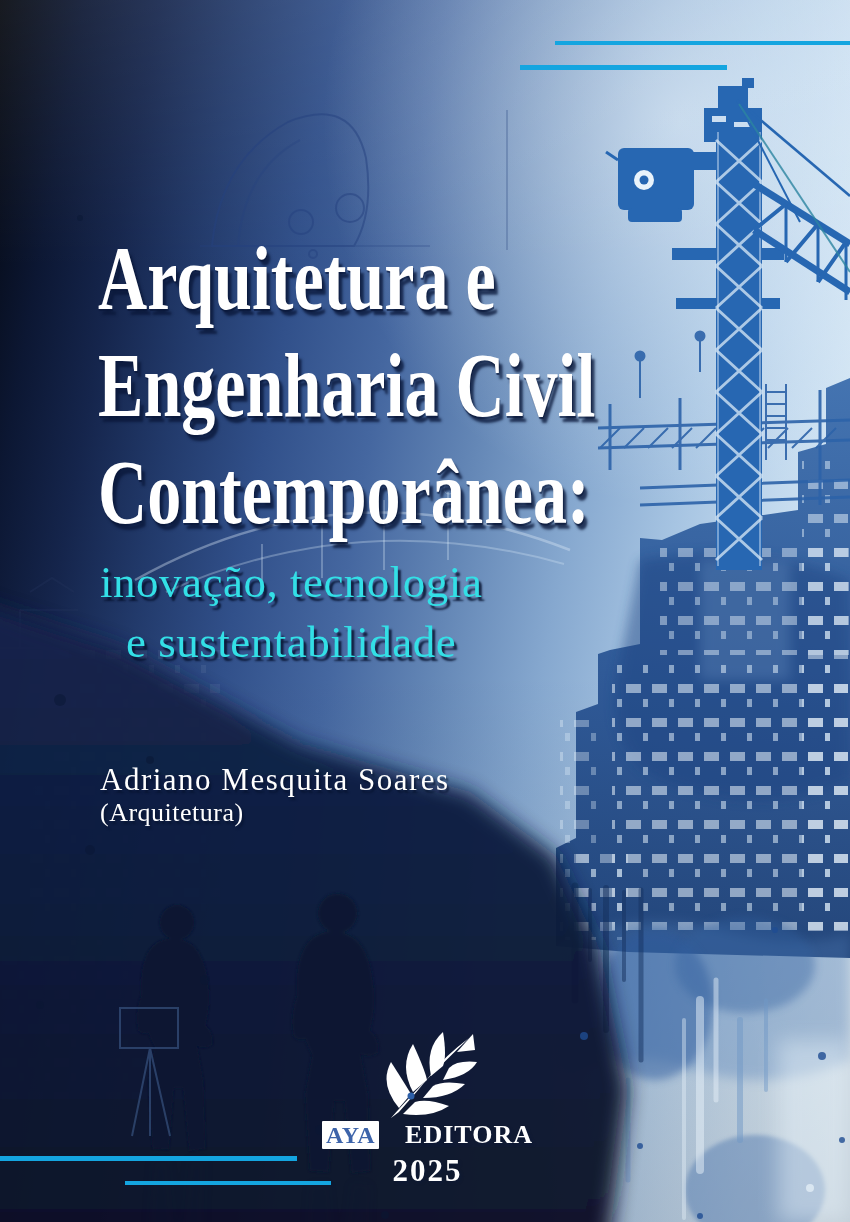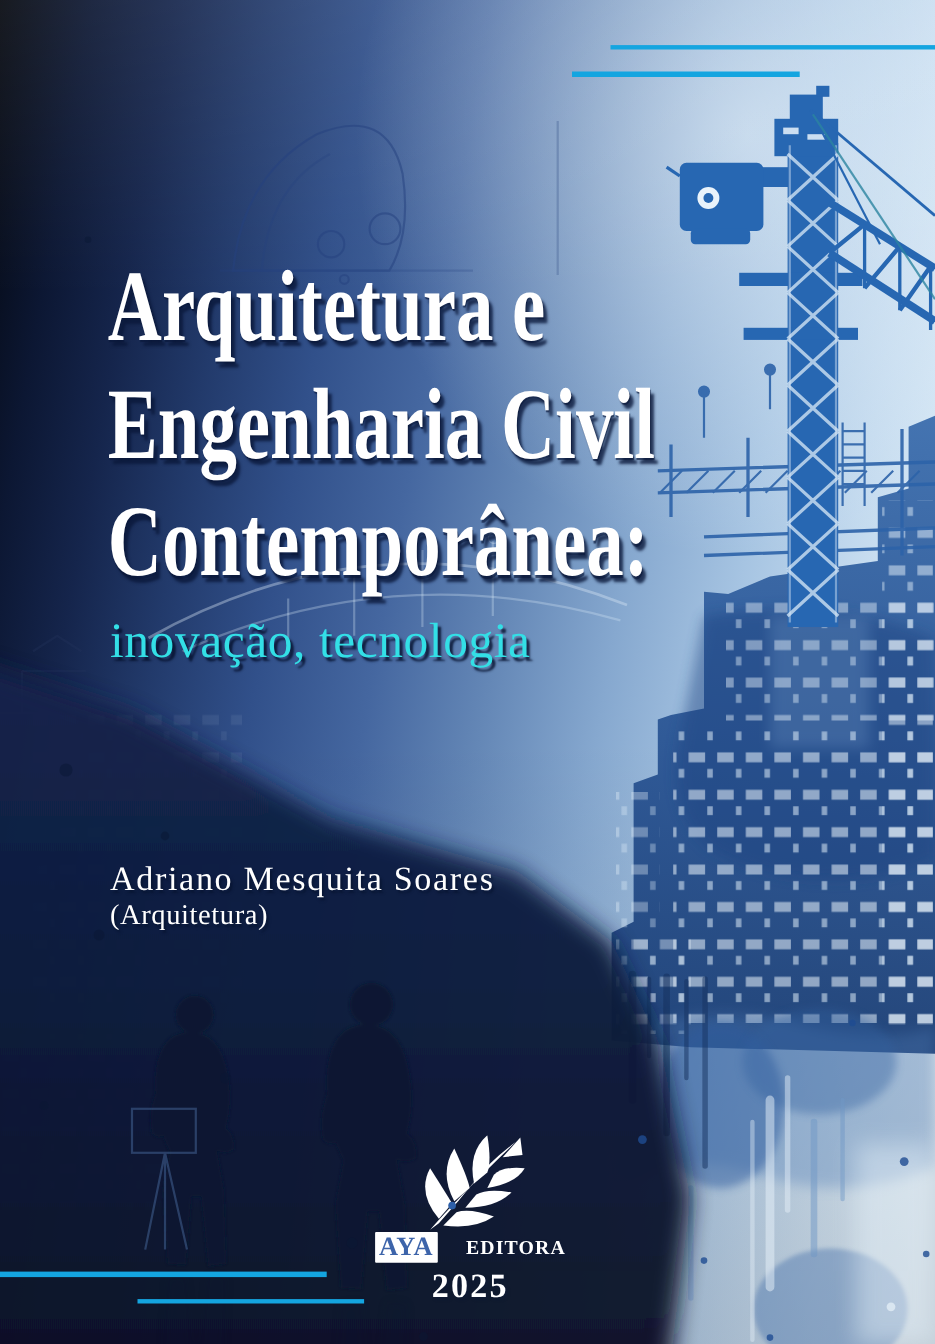--- a/index.html
+++ b/index.html
@@ -27,35 +27,35 @@
     white-space:nowrap;letter-spacing:0px;
     text-shadow:5px 6px 3px rgba(10,24,58,.8),1px 2px 1px rgba(10,24,58,.7);
   }
   .subtitle-block{position:absolute;z-index:2;left:100px;top:552px;}
   .subtitle-line{
     font-size:45px;line-height:60px;font-weight:normal;color:#33dfe6;
     white-space:nowrap;letter-spacing:.5px;
     text-shadow:3px 4px 2px rgba(6,18,46,.85);
     text-align:center;
   }
-  .author-block{position:absolute;z-index:2;left:100px;top:781px;color:#fff;
+  .author-block{position:absolute;z-index:2;left:100px;top:762px;color:#fff;
     text-shadow:2px 3px 2px rgba(6,18,46,.7);}
   .author-name{font-size:31px;line-height:36px;letter-spacing:1.5px;white-space:nowrap;}
   .author-role{font-size:26px;line-height:30px;letter-spacing:.5px;white-space:nowrap;}
 
   .publisher-block{position:absolute;z-index:2;left:330px;top:1032px;width:195px;
     display:flex;flex-direction:column;align-items:center;}
   .leaf{margin-left:18px;}
   .pub-row{display:flex;align-items:center;margin-top:-2px;
     text-shadow:2px 2px 3px rgba(10,24,58,.45);gap:18px;}
   .pub-acronym{
     background:#ffffff;color:#3d64aa;font-weight:bold;font-size:24px;line-height:26px;
     padding:1px 4px;letter-spacing:.5px;text-shadow:none;border-radius:1px;
   }
-  .pub-name{color:#ffffff;font-weight:bold;font-size:18px;letter-spacing:1px;margin-left:8px;white-space:nowrap;}
+  .pub-name{color:#ffffff;font-weight:bold;font-size:26px;letter-spacing:1px;margin-left:8px;white-space:nowrap;}
   .pub-year{color:#ffffff;font-weight:bold;font-size:31px;letter-spacing:2px;margin-top:3px;
     text-shadow:2px 2px 3px rgba(10,24,58,.45);text-align:right;}
 </style>
 </head>
 <body>
 
 <div class="cover">
 
   <svg class="decor" width="850" height="1222" viewBox="0 0 850 1222">
     <defs>
@@ -242,20 +242,21 @@
   <div class="accent-line line-bot-2"></div>
 
   <div class="title-block">
     <div class="title-line">Arquitetura e</div>
     <div class="title-line">Engenharia Civil</div>
     <div class="title-line">Contemporânea:</div>
   </div>
 
   <div class="subtitle-block">
     <div class="subtitle-line">inovação, tecnologia</div>
+    <div class="subtitle-line">e sustentabilidade</div>
   </div>
 
   <div class="author-block">
     <div class="author-name">Adriano Mesquita Soares</div>
     <div class="author-role">(Arquitetura)</div>
   </div>
 
   <div class="publisher-block">
     <svg class="leaf" width="104" height="90" viewBox="0 0 100 90">
       <g fill="#ffffff">

